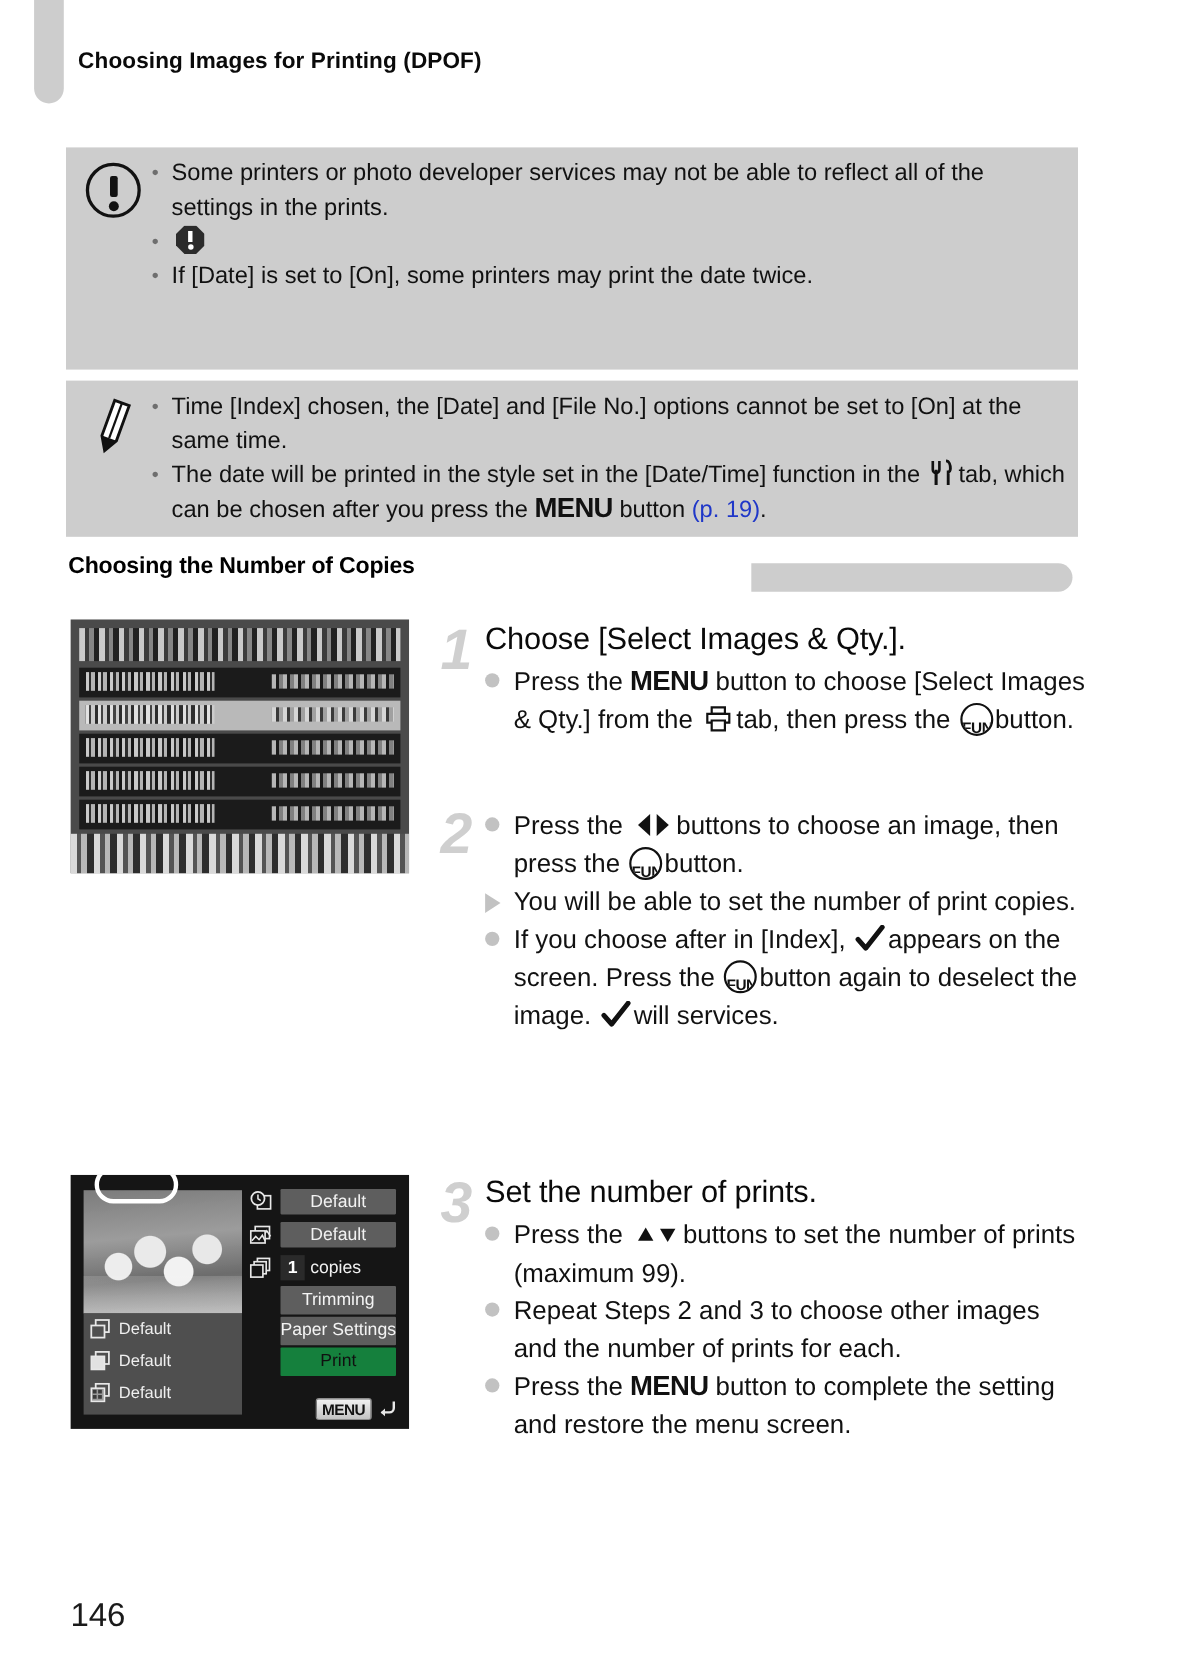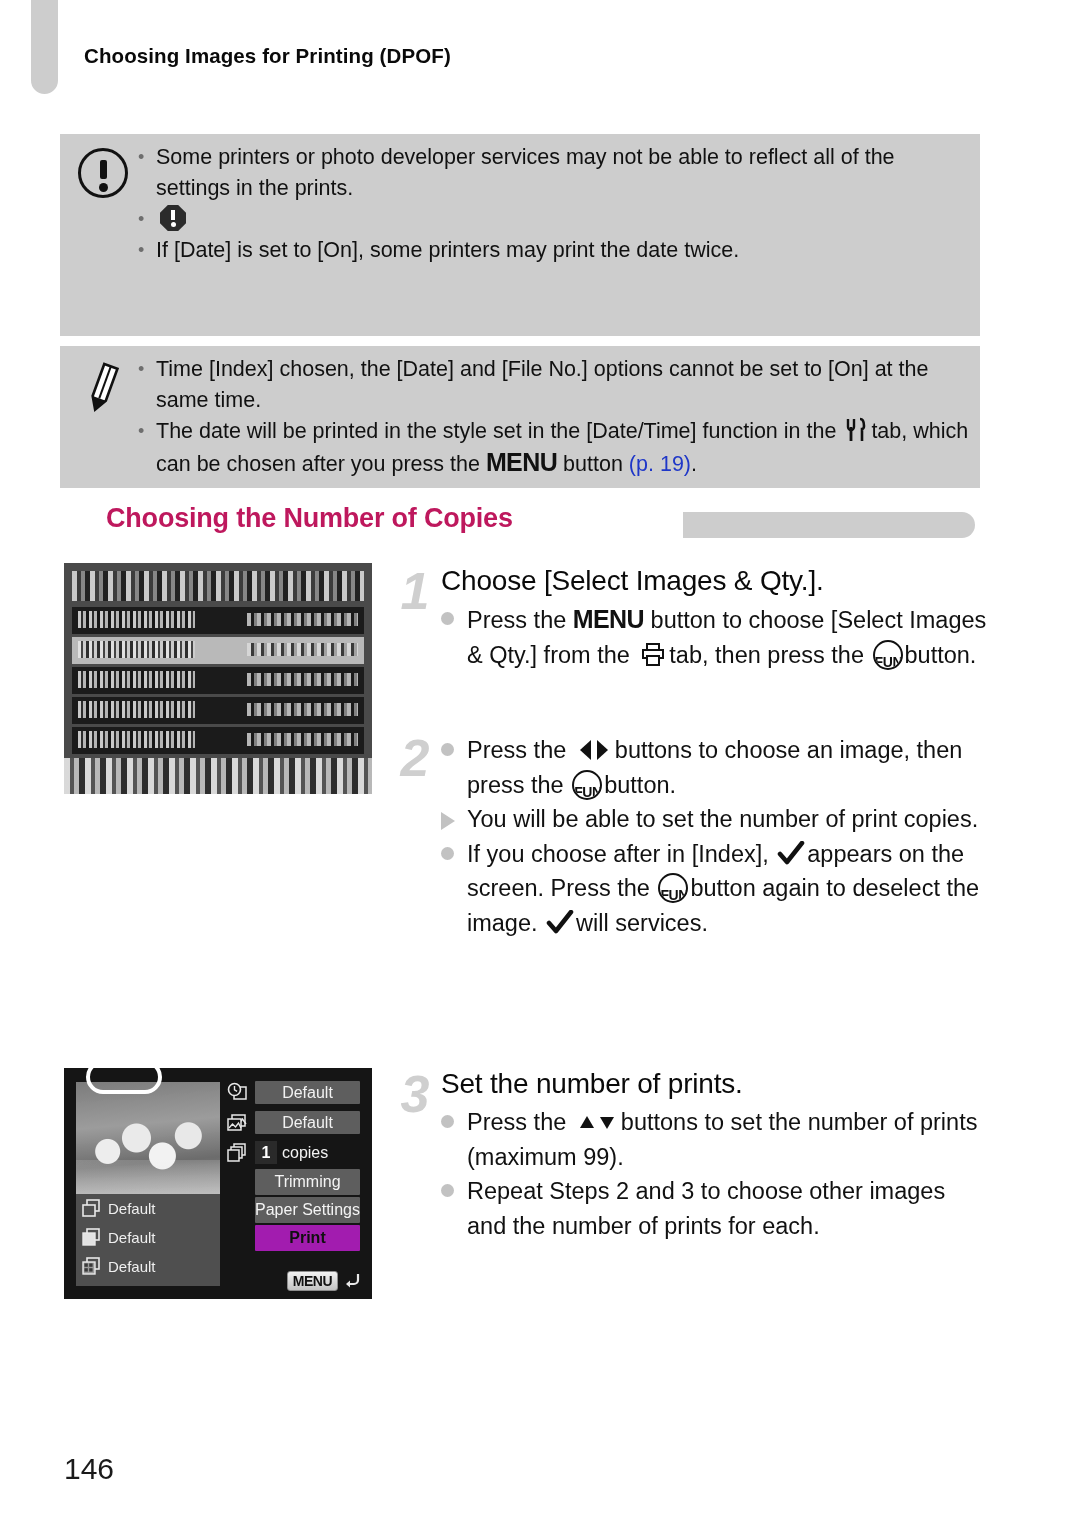--- a/index.html
+++ b/index.html
@@ -24,21 +24,21 @@
     top: -14px;
     width: 27px;
     height: 108px;
     background: #cdcdcd;
     border-radius: 0 0 14px 14px;
   }
 
   
   .running-header {
     position: absolute;
-    left: 84px;
+    left: 71px;
     top: 44px;
     font-size: 20.5px;
     font-weight: bold;
     letter-spacing: .1px;
     color: #0a0a0a;
   }
 
   
   .callout {
     position: absolute;
@@ -136,25 +136,24 @@
   }
 
   
   .ico-pencil { width: 50px; height: 56px; }
 
   
   .section-head {
     position: absolute;
     left: 62px;
     top: 503px;
-    font-size: 27px;
+    font-size: 21px;
     font-weight: bold;
     letter-spacing: -.2px;
-    color: #be185d;
-    margin-left: 44px;
+    color: #000000;
   }
   .section-rule {
     position: absolute;
     left: 683px;
     top: 512px;
     width: 292px;
     height: 26px;
     background: #cdcdcd;
     border-radius: 0 13px 13px 0;
   }
@@ -416,21 +415,21 @@
   .ps-btn {
     height: 26px;
     margin: 2px 0 2px 29px;
     background: #5e5e5e;
     color: #f4f4f4;
     font-size: 16px;
     text-align: center;
     line-height: 26px;
     border-radius: 1px;
   }
-  .ps-btn.hl { background: #a21caf; color: #101010; font-weight: bold; }
+  .ps-btn.hl { background: #15803d; color: #101010; }
   .ps-menubar {
     position: absolute;
     right: 10px; bottom: 8px;
     display: flex;
     align-items: center;
   }
   .ps-menubadge {
     background: linear-gradient(180deg,#f2f2f2,#c3c3c3);
     color: #111;
     font-size: 14px;
@@ -724,19 +723,27 @@
       </div>
 
       <div class="sbullet">
         <span class="mk">
             <span class="round"></span>
           </span>
         <span class="txt">Repeat Steps 2 and 3 to choose other images and the number of prints for each.</span>
       </div>
 
 
+      <div class="sbullet">
+        <span class="mk">
+            <span class="round"></span>
+          </span>
+        <span class="txt"><span>Press the</span>
+          <span class="g-menu">MENU</span>
+          <span>button to complete the setting and restore the menu screen.</span></span>
+      </div>
 
     </div>
   </div>
 
 </div>
 
 <div class="page-no">146</div>
 
 </body></html>

